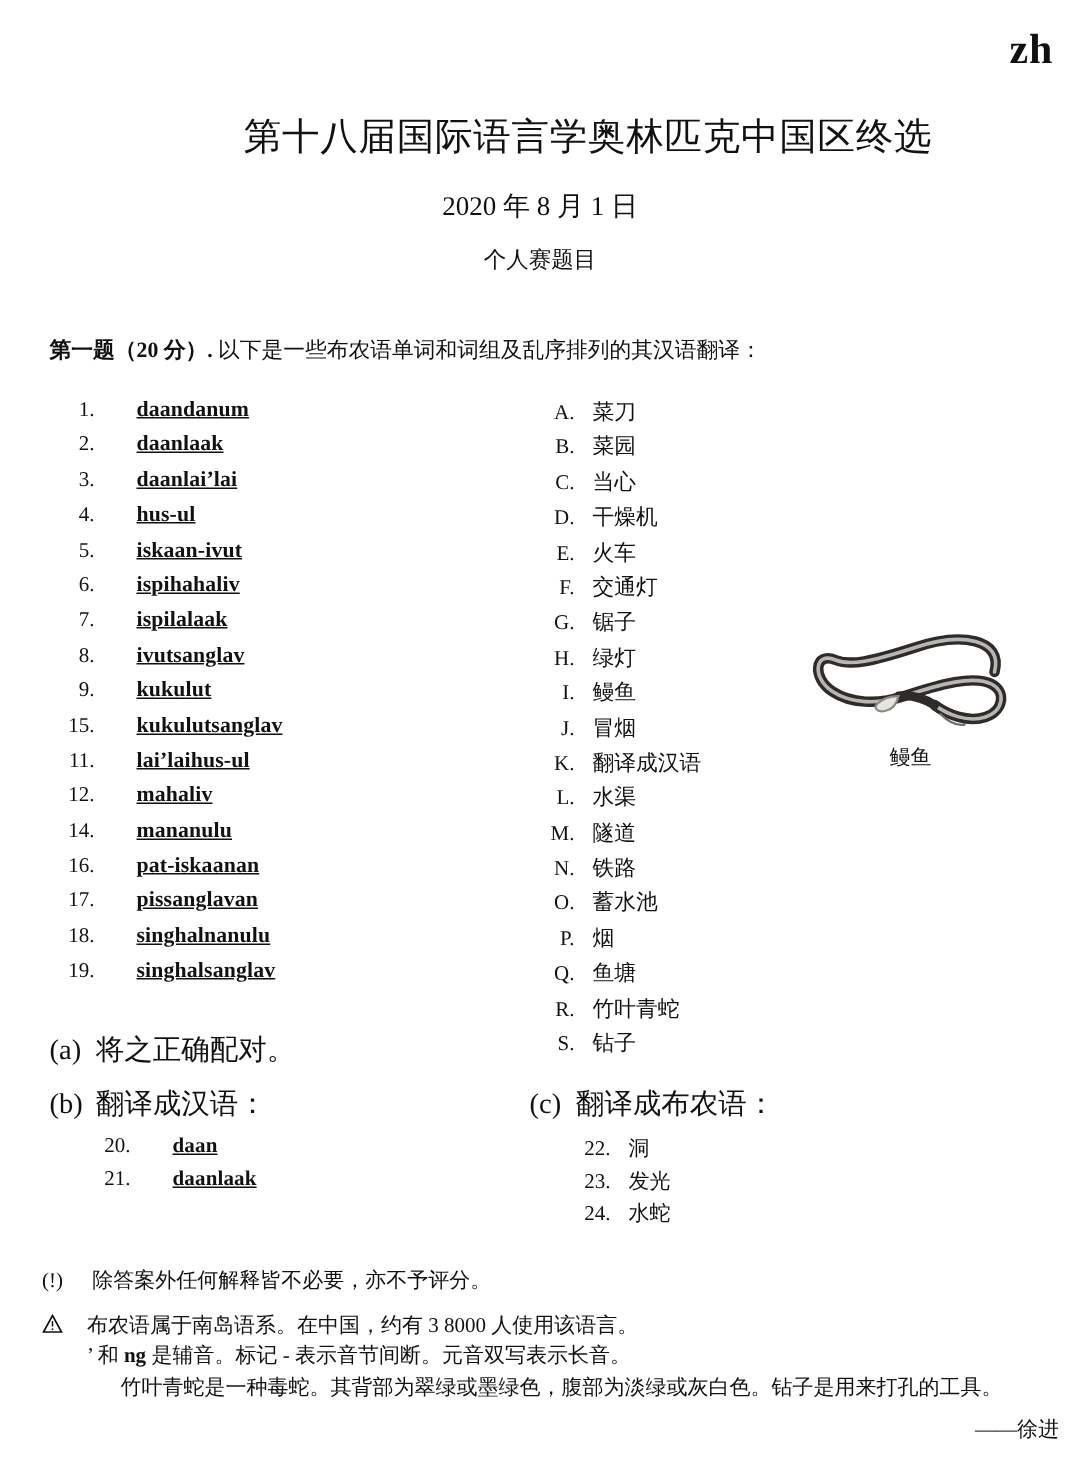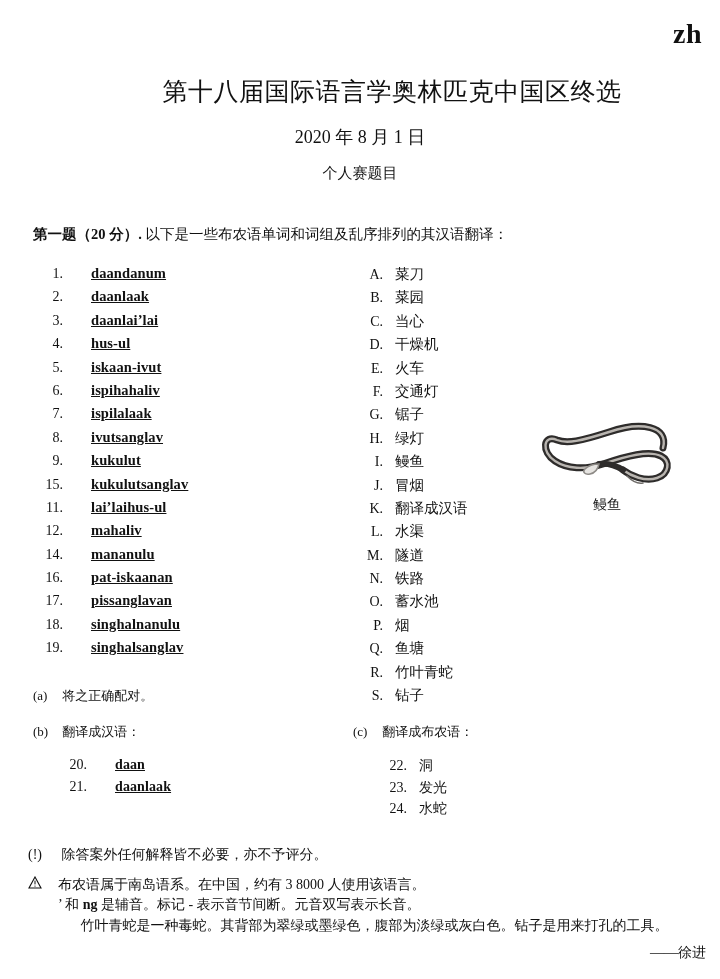--- a/index.html
+++ b/index.html
@@ -122,21 +122,21 @@
     margin: 0 auto;
   }
   .figure .cap {
     margin-top: 6px;
     font-size: 14px;
   }
 
   
   .task {
     position: absolute;
-    font-size: 13px;
+    font-size: 19px;
   }
   .task .tag {
     display: inline-block;
     min-width: 26px;
   }
   .task-a { top: 687px; left: 33px; }
   .task-b { top: 723px; left: 33px; }
   .task-c { top: 723px; left: 353px; }
 
   .sublist {

